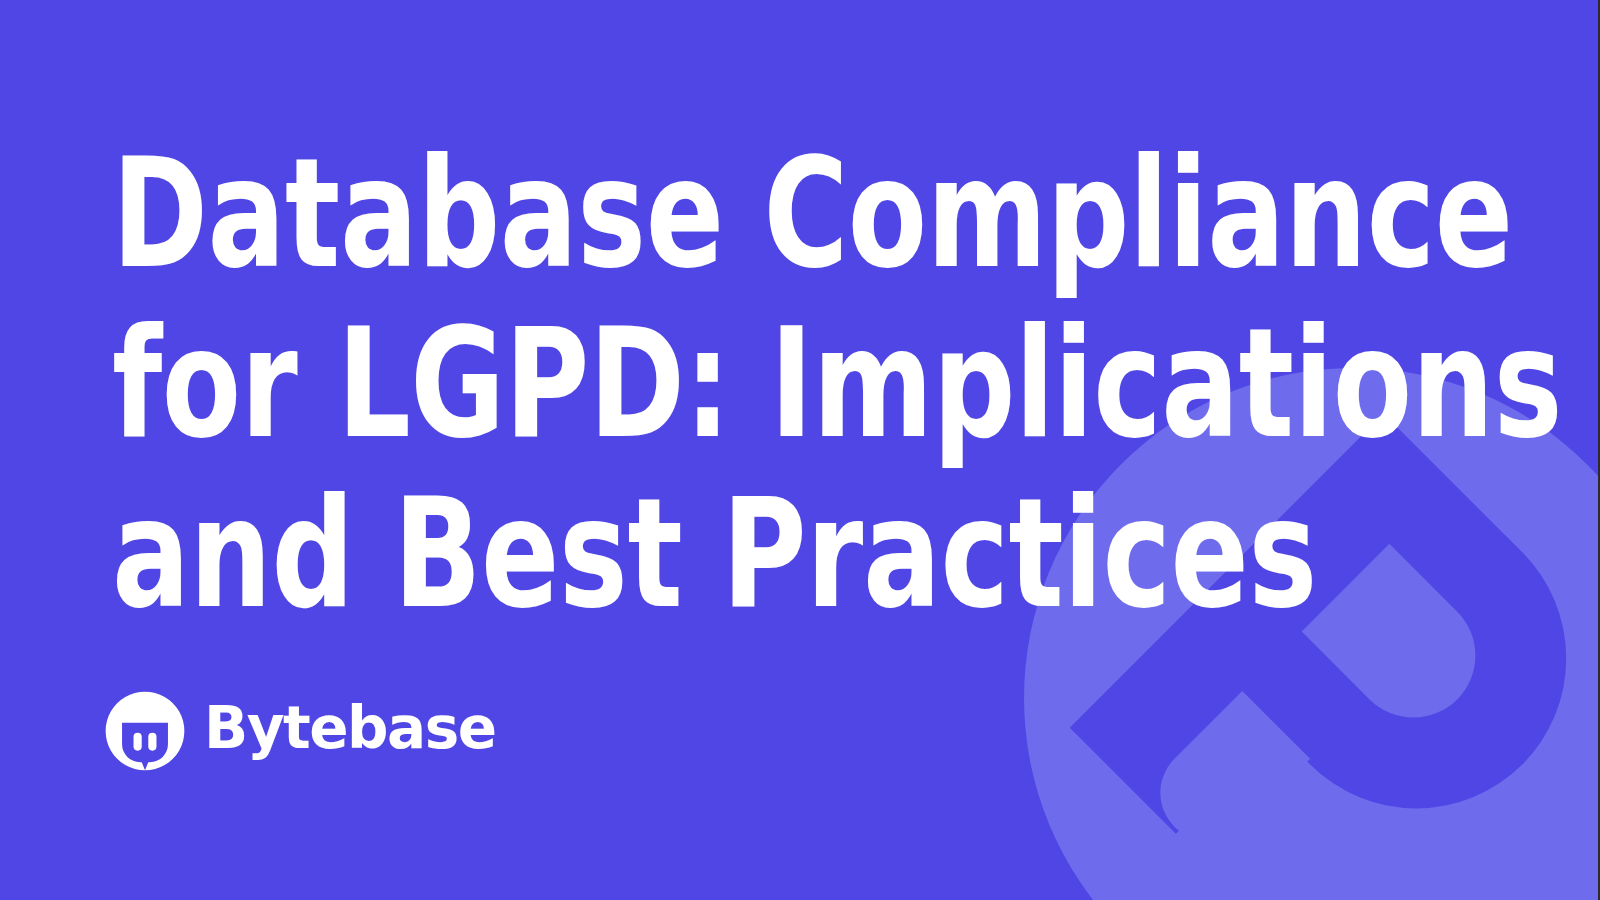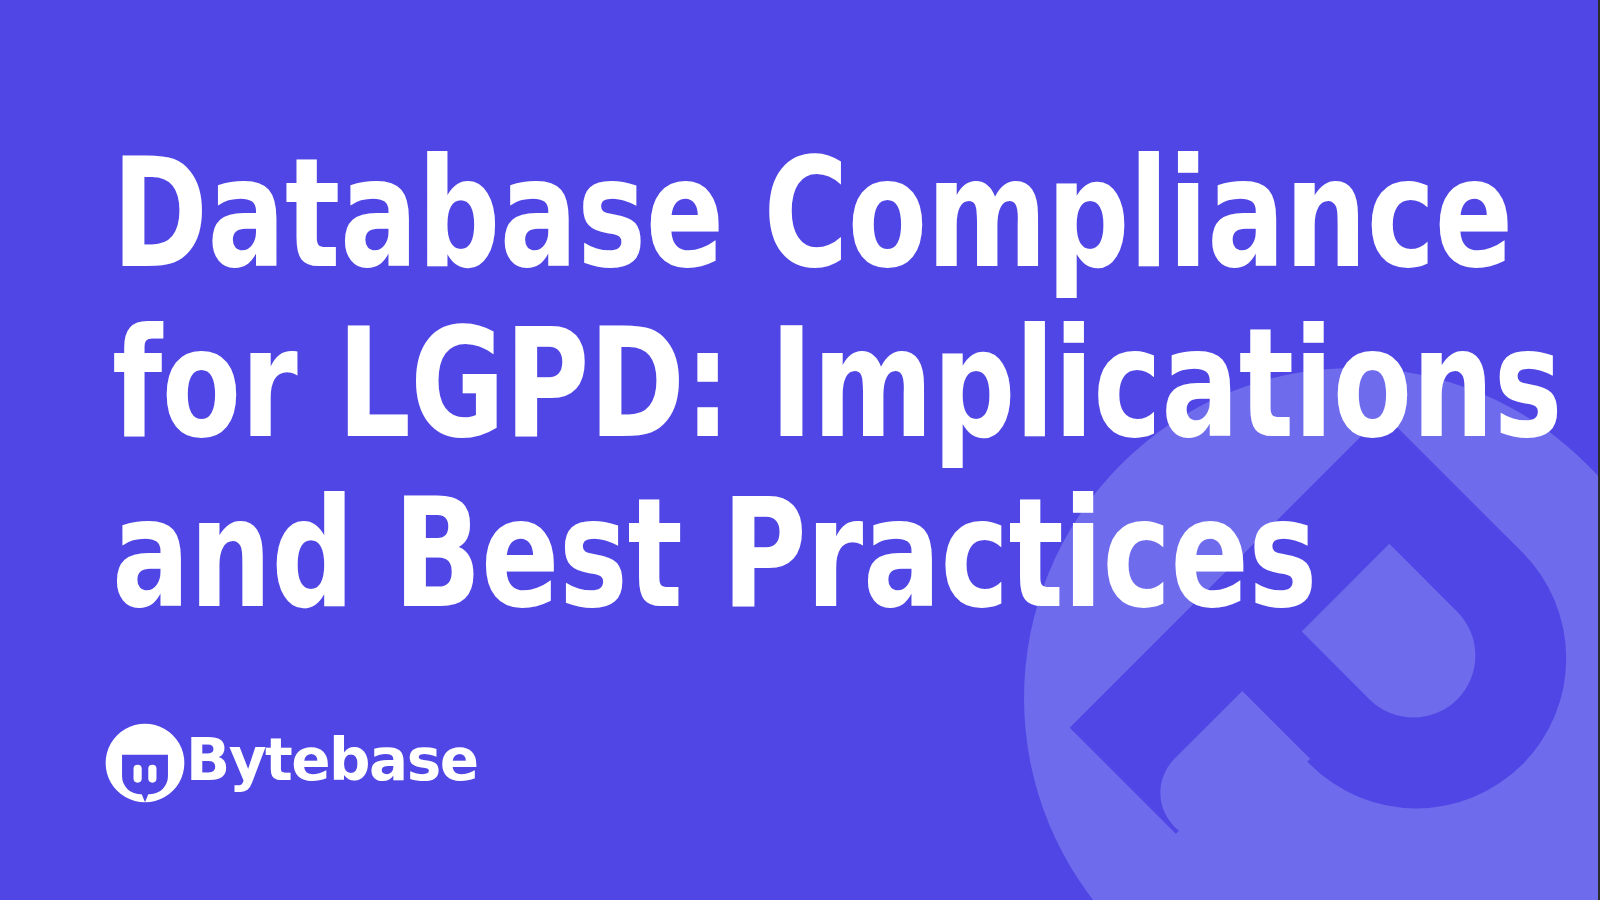--- a/index.html
+++ b/index.html
@@ -48,23 +48,24 @@
     letter-spacing: -0.5px;
     white-space: nowrap;
     transform: scaleX(0.845);
     transform-origin: left center;
   }
 
   
   #logo-lockup {
     position: absolute;
     left: 104px;
-    top: 722px;
+    top: 690px;
     display: flex;
     align-items: center;
+    gap: 18px;
     z-index: 5;
     text-align: right;
   }
 
   #logo-mark {
     display: block;
     width: 82px;
     height: 82px;
     flex: none;
   }

